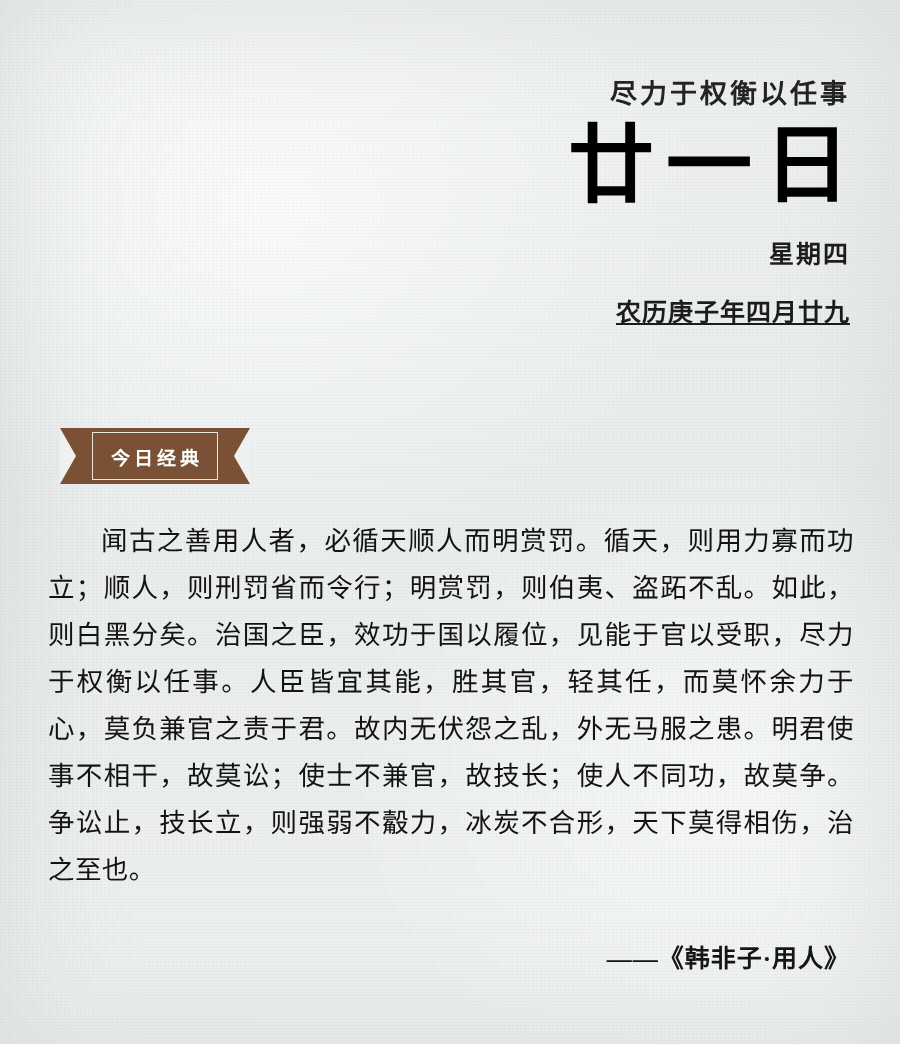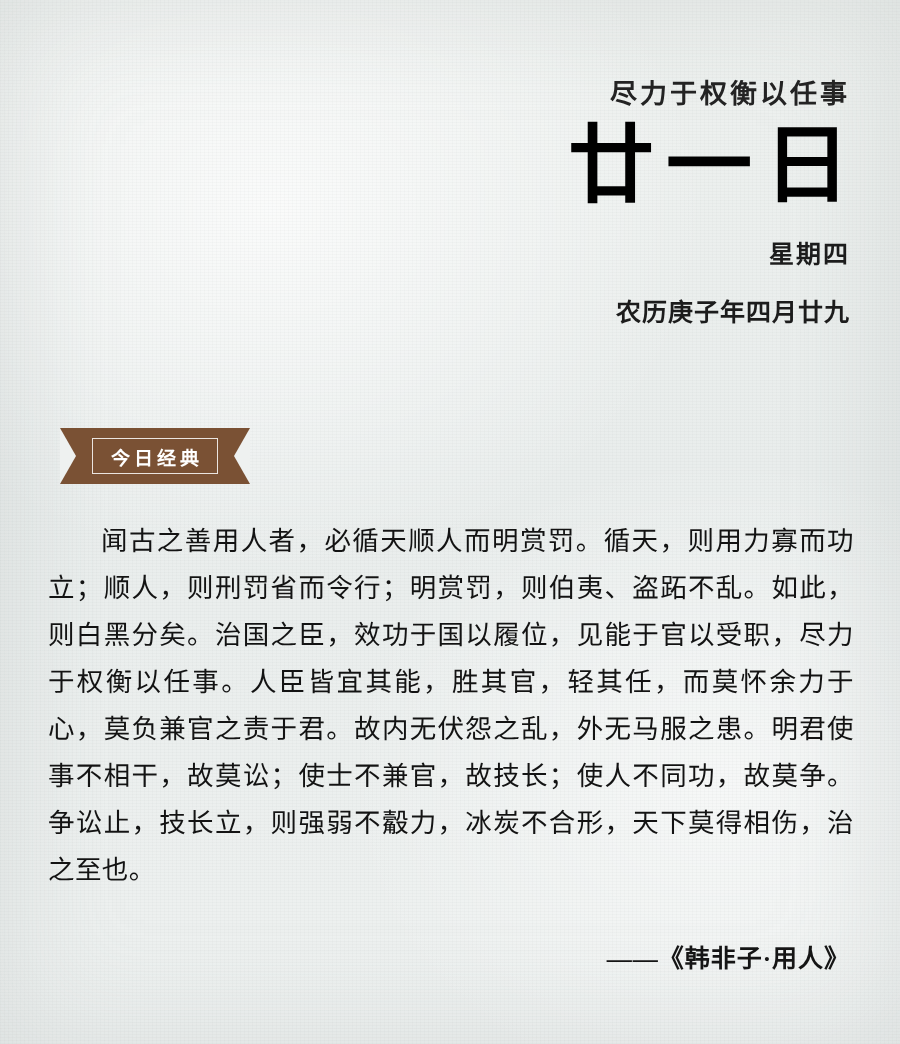--- a/index.html
+++ b/index.html
@@ -77,20 +77,21 @@
     letter-spacing: 2px;
     margin-top: 22px;
     color: #1c1c1c;
   }
   .date-lunar {
     font-size: 25px;
     font-weight: 700;
     letter-spacing: 1px;
     margin-top: 22px;
     color: #1c1c1c;
+    text-decoration: underline;
   }
 
   
   .badge-wrap {
     position: absolute;
     top: 428px;
     left: 60px;
     width: 190px;
     height: 56px;
   }
@@ -118,21 +119,21 @@
     width: 16px;
     height: 56px;
     background: #eef1f0;
     clip-path: polygon(0% 0%, 100% 50%, 0% 100%);
   }
   .badge::before { left: 0; }
   .badge::after  { right: 0; transform: scaleX(-1); }
 
   .badge-inner {
     border: 1px solid rgba(255,255,255,0.85);
-    height: 36px;
+    height: 48px;
     padding: 0 14px;
     display: flex;
     align-items: center;
     justify-content: center;
     box-sizing: border-box;
     margin: 0 10px;
   }
   .badge-text {
     font-size: 19px;
     letter-spacing: 4px;

